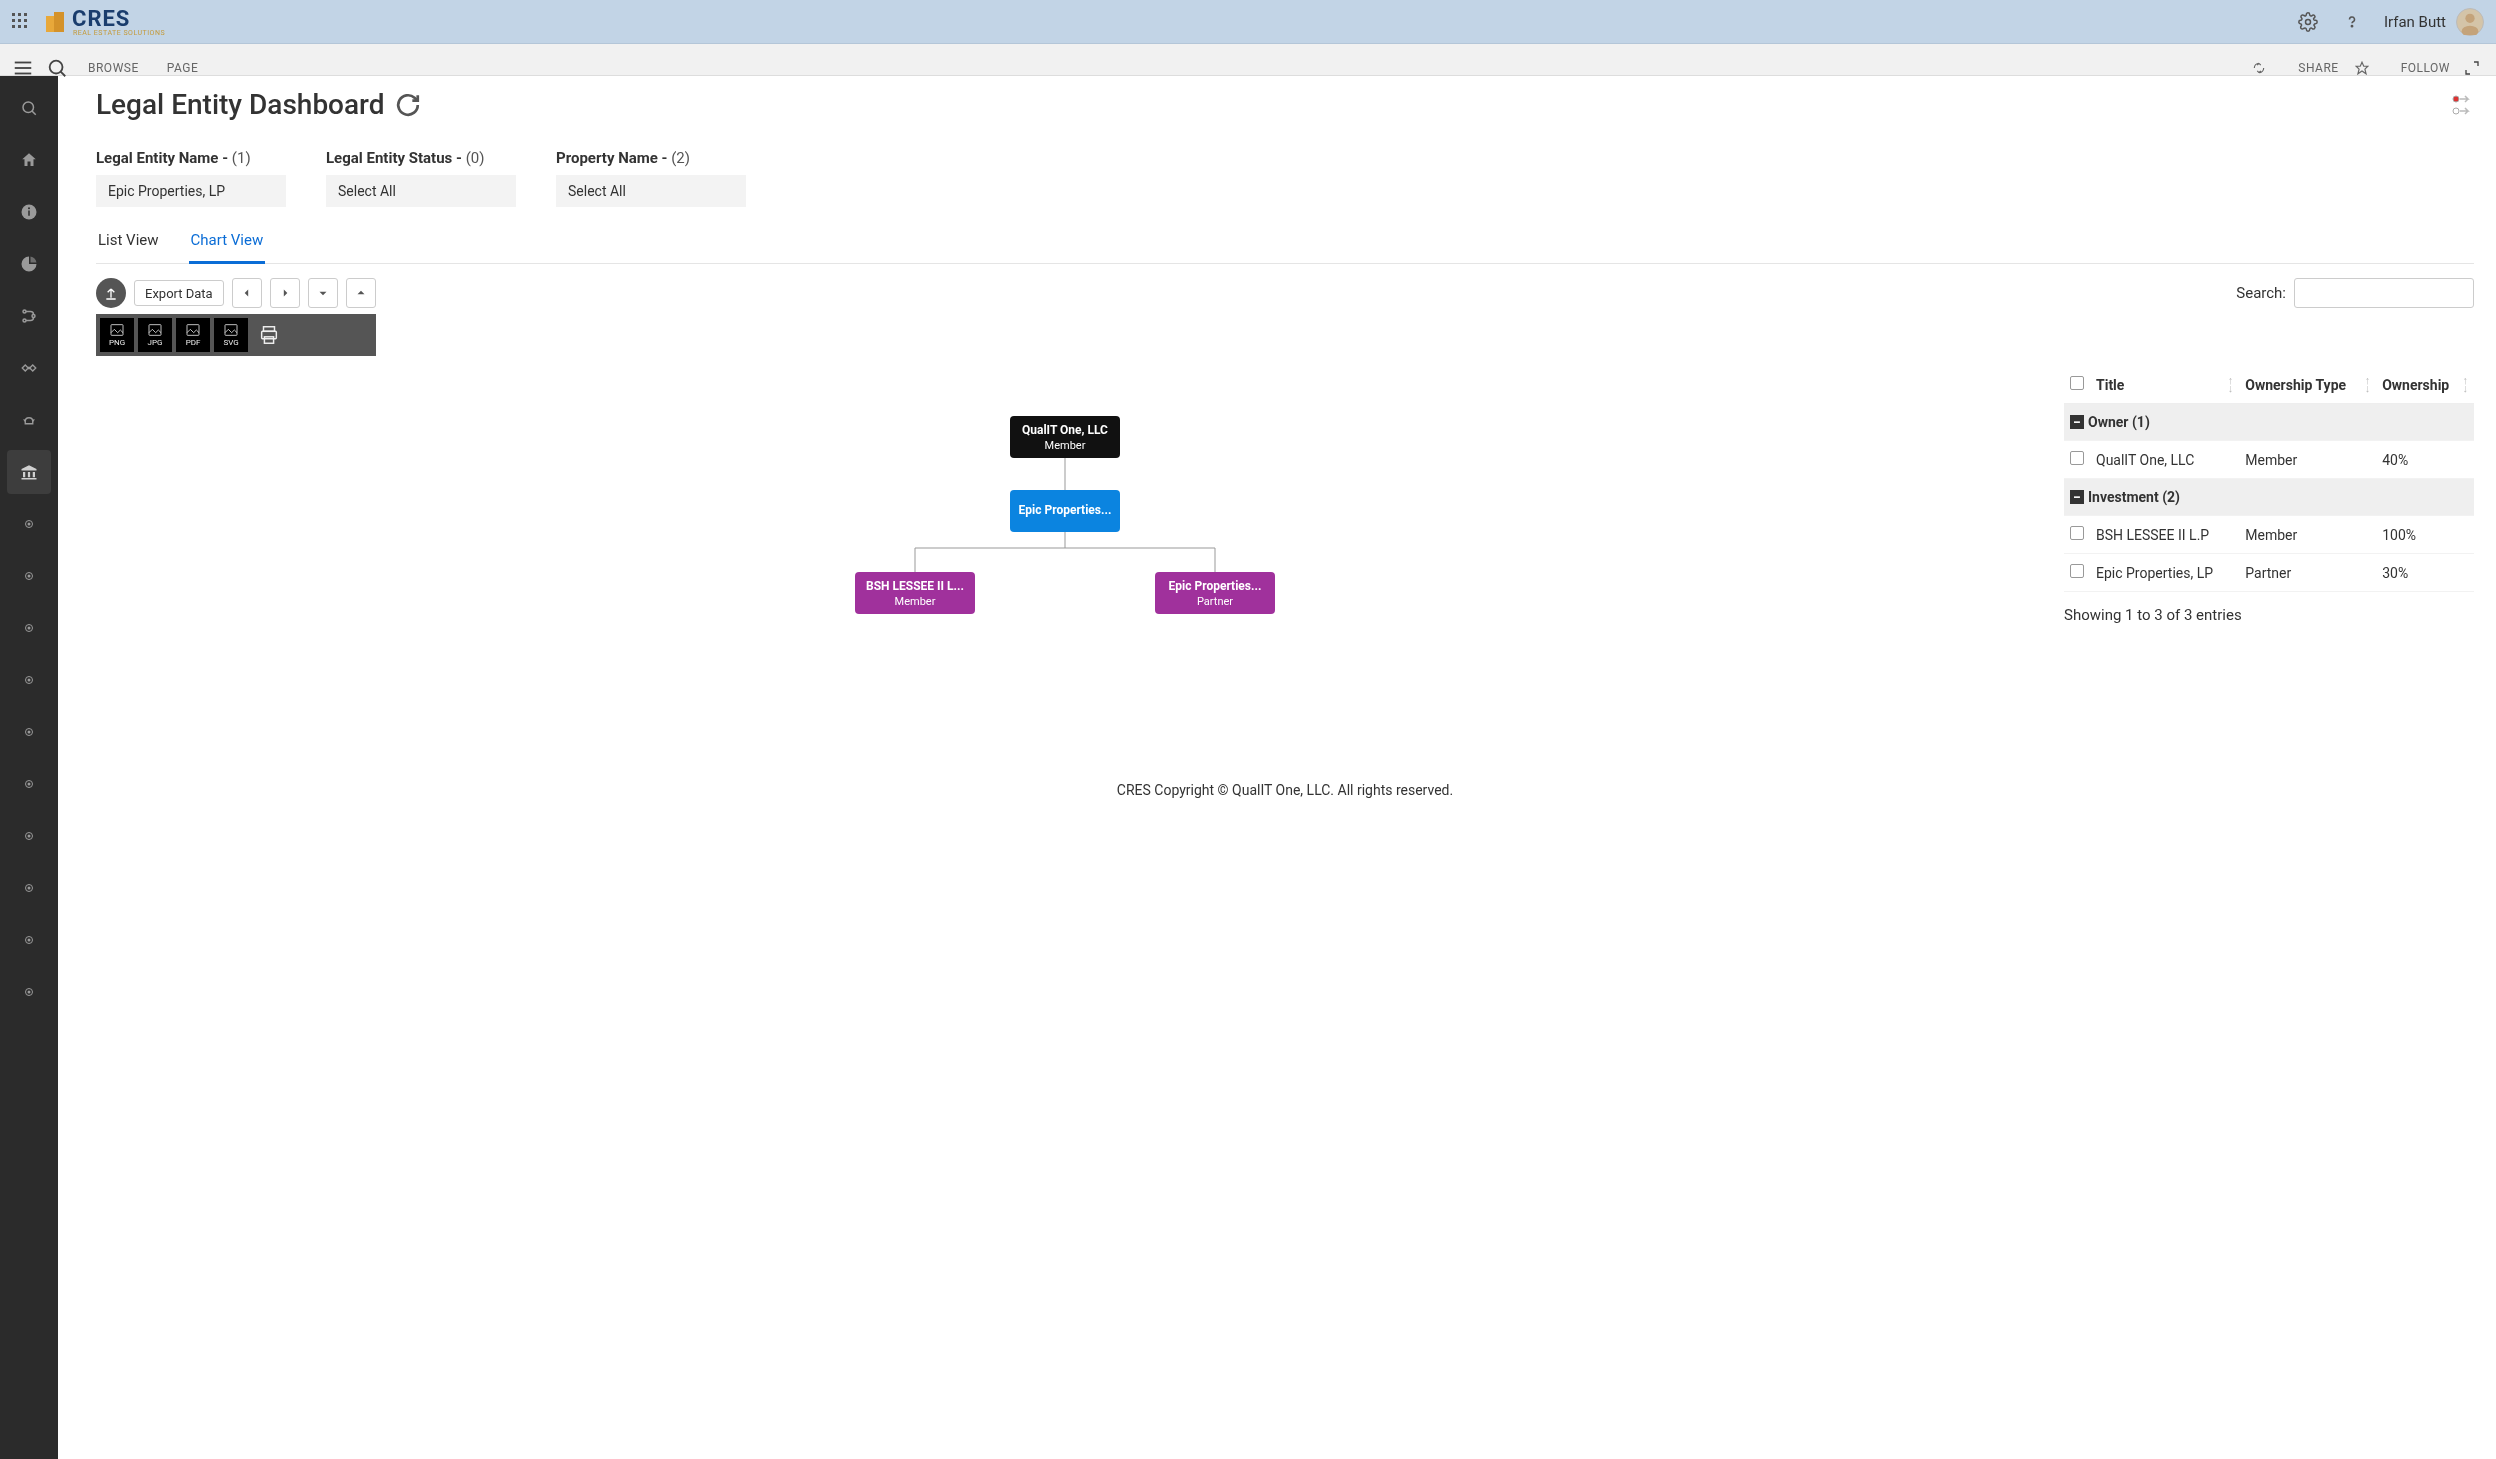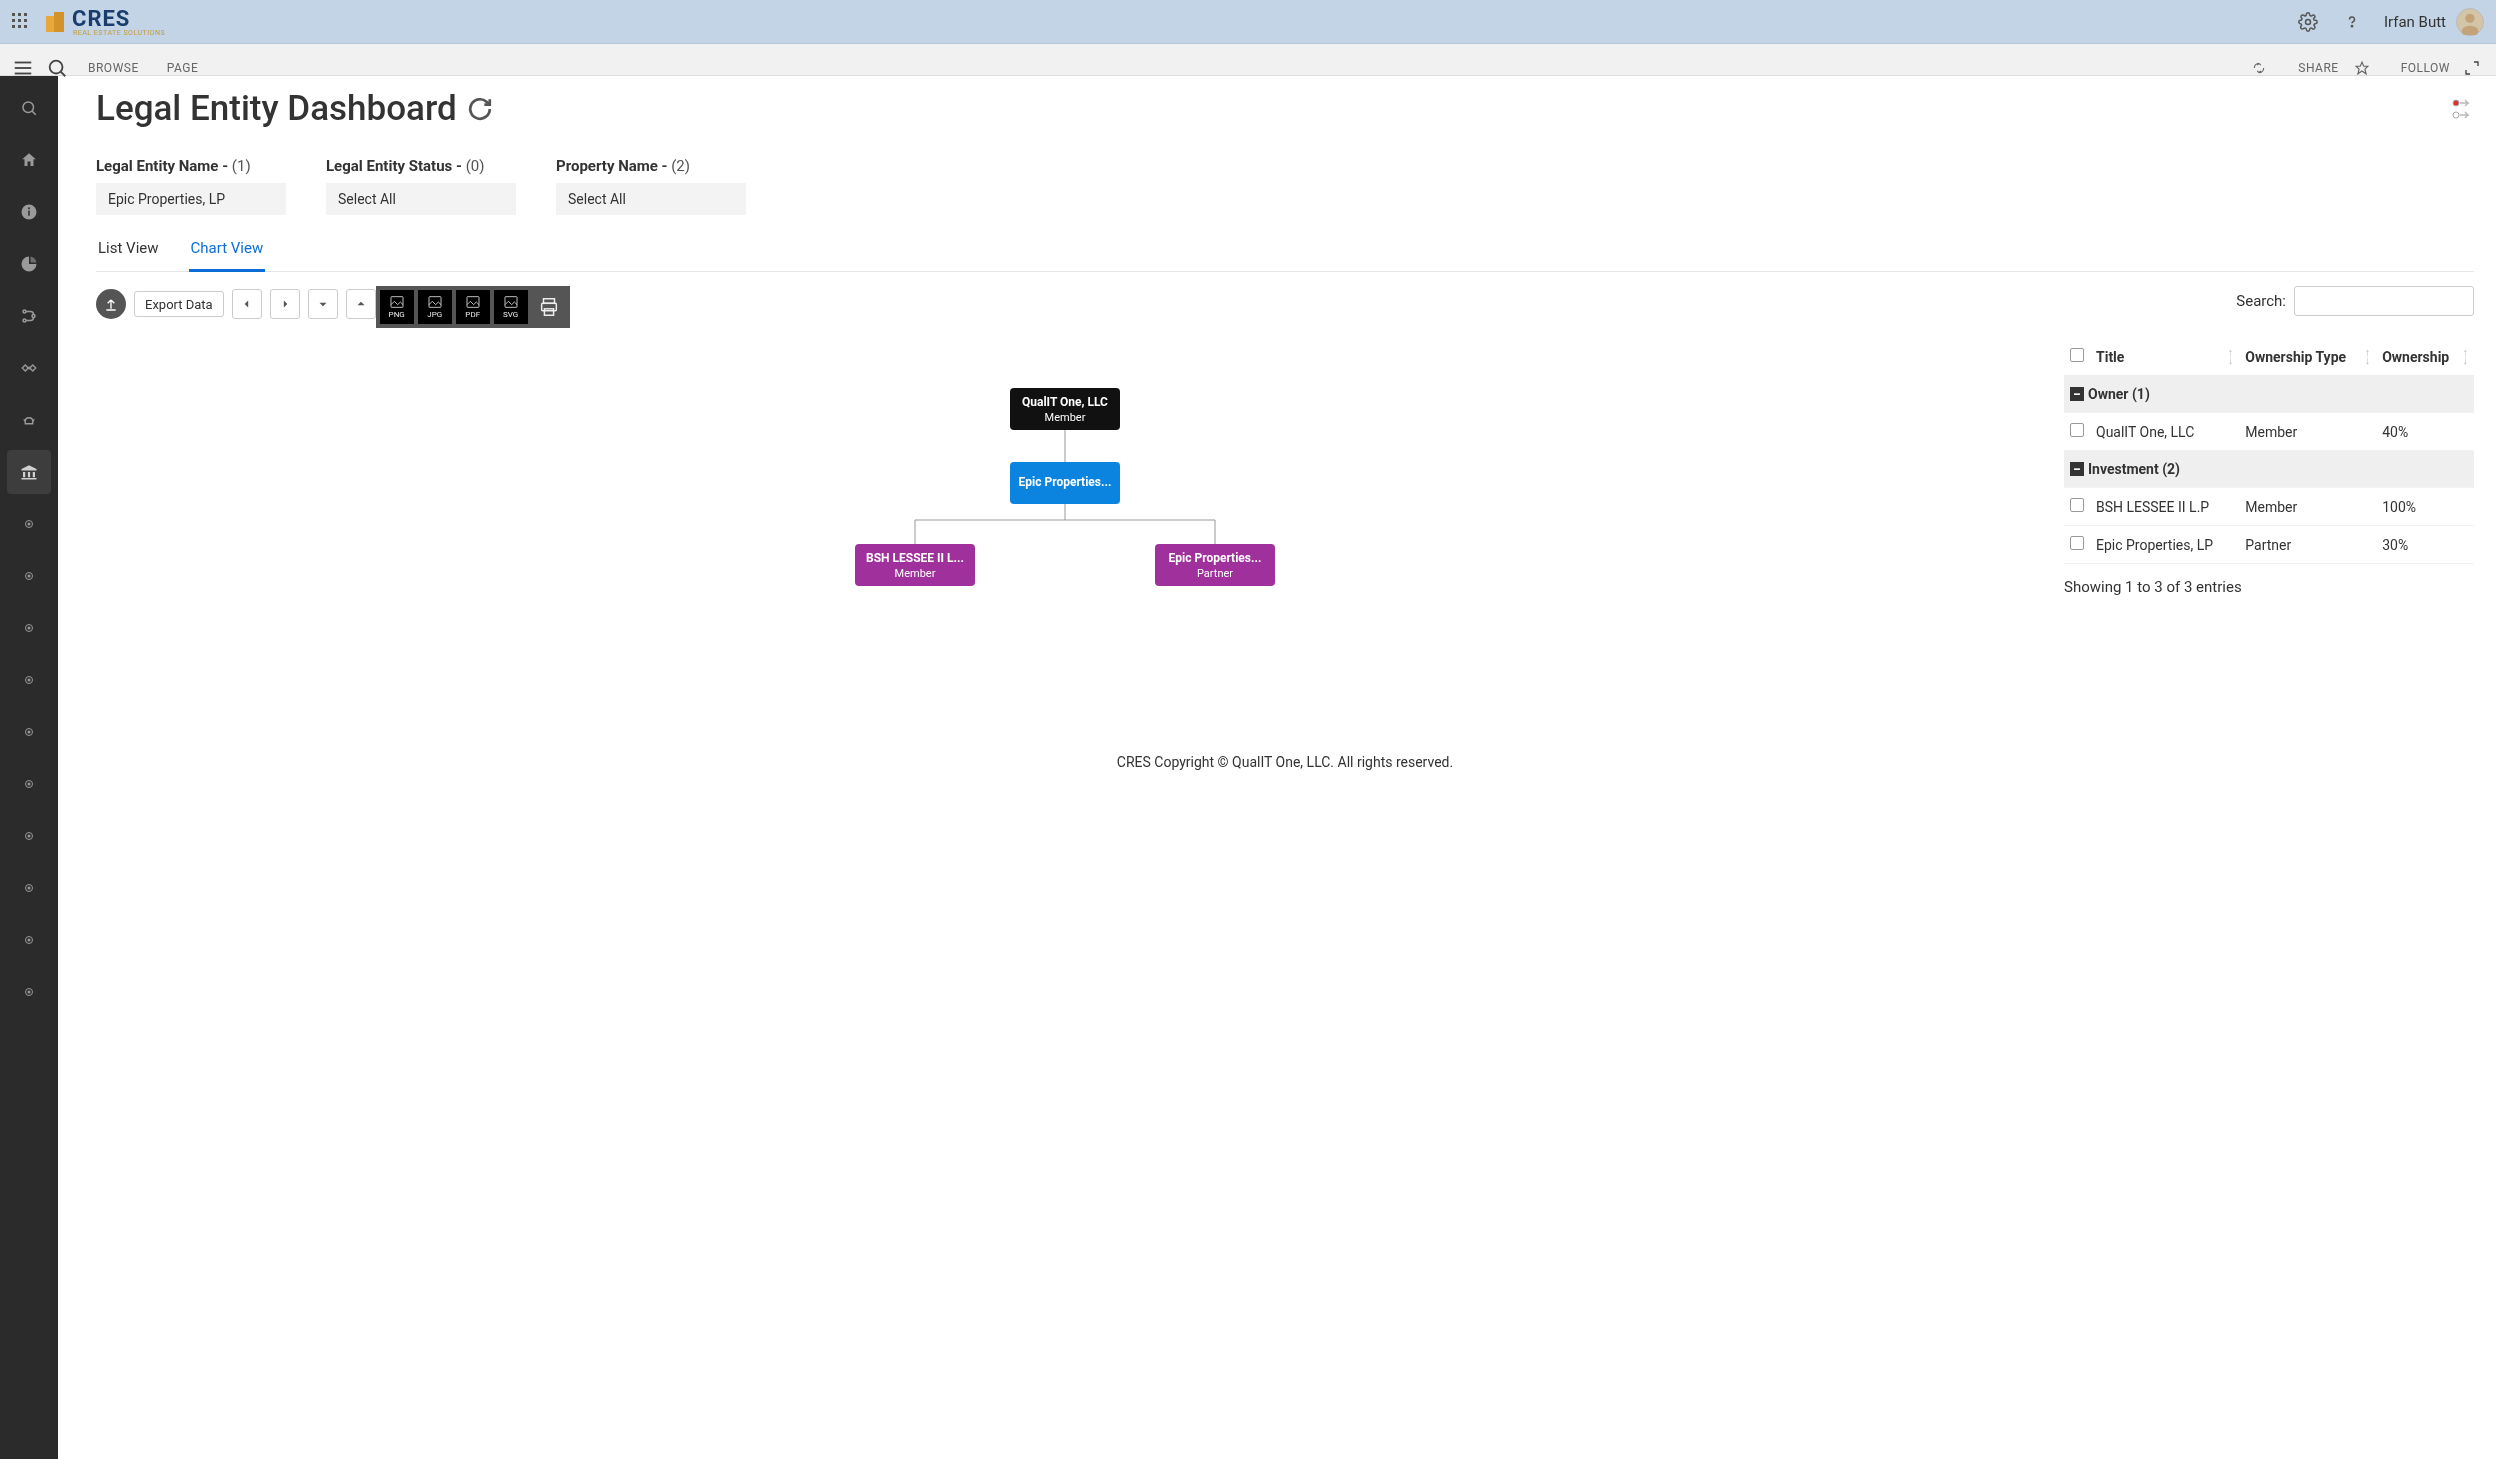--- a/index.html
+++ b/index.html
@@ -59,21 +59,21 @@
     border-radius: 4px;
   }
   .sidebar .sb-btn.active { background: #3d3d3d; color: #d0d0d0; }
   .sidebar .sb-btn svg { width: 18px; height: 18px; }
   .sidebar .sb-btn .dot { width: 8px; height: 8px; border: 1.5px solid #9a9a9a; border-radius: 50%; position: relative; }
   .sidebar .sb-btn .dot::after { content:''; position:absolute; width:3px; height:3px; background:#9a9a9a; border-radius:50%; top:50%; left:50%; transform:translate(-50%,-50%);}
 
   
   .main { flex: 1; position: relative; padding: 12px 22px 0 38px; overflow:auto; }
   .page-title-row { display: flex; align-items: center; margin-bottom: 28px; }
-  .page-title { font-size: 35px; font-weight: 500; color: #333; }
+  .page-title { font-size: 28px; font-weight: 500; color: #333; }
   .refresh-icon { width: 26px; height: 26px; margin-left: 10px; cursor: pointer; color: #555; }
   .page-title-row .title-spacer { flex:1; }
   .wf-icon { width: 24px; height: 24px; cursor:pointer; }
 
   
   .filters { display: flex; gap: 40px; margin-bottom: 24px; }
   .filter { }
   .filter-label { font-size: 15px; font-weight: 700; margin-bottom: 8px; }
   .filter-label .count { font-weight: 400; color: #555; }
   .filter-select {
@@ -82,21 +82,21 @@
     display:flex; align-items:center;
   }
 
   
   .tabs { display: flex; gap: 28px; border-bottom: 1px solid #e5e5e5; margin-bottom: 14px; }
   .tab { padding: 0 2px 12px 2px; font-size: 15px; cursor: pointer; color: #333; }
   .tab.active { color: #0b6dd6; font-weight: 400; border-bottom: 3px solid #0b6dd6; margin-bottom: -1px; }
 
   
   .toolbar-row { display: flex; align-items:flex-start; }
-  .toolbar-left { display:flex; flex-direction:row; }
+  .toolbar-left { display:flex; flex-direction:column; }
   .tb-row1 { display: flex; align-items: center; gap: 8px; margin-bottom: 6px; }
   .circ-btn { width: 30px; height: 30px; border-radius: 50%; background: #555; color:#fff; display:flex; align-items:center; justify-content:center; cursor:pointer;}
   .circ-btn svg{width:16px;height:16px;}
   .sq-btn { width: 30px; height: 30px; border:1px solid #ccc; border-radius:3px; background:#fff; display:flex; align-items:center; justify-content:center; cursor:pointer;}
   .sq-btn svg{width:14px;height:14px; color:#555;}
   .export-btn { height:26px; padding:0 10px; border:1px solid #ccc; border-radius:3px; background:#fff; font-size:13px; cursor:pointer; display:flex; align-items:center;}
   .tb-row2 { background: #555; display: inline-flex; padding: 4px; gap: 4px; }
   .fmt-btn { width:34px; height:34px; background:#000000; display:flex; flex-direction:column; align-items:center; justify-content:center; cursor:pointer; color:#eee; font-size:8px; }
   .fmt-btn svg { width:16px; height:14px; }
   .fmt-btn .lbl { margin-top:1px; }

